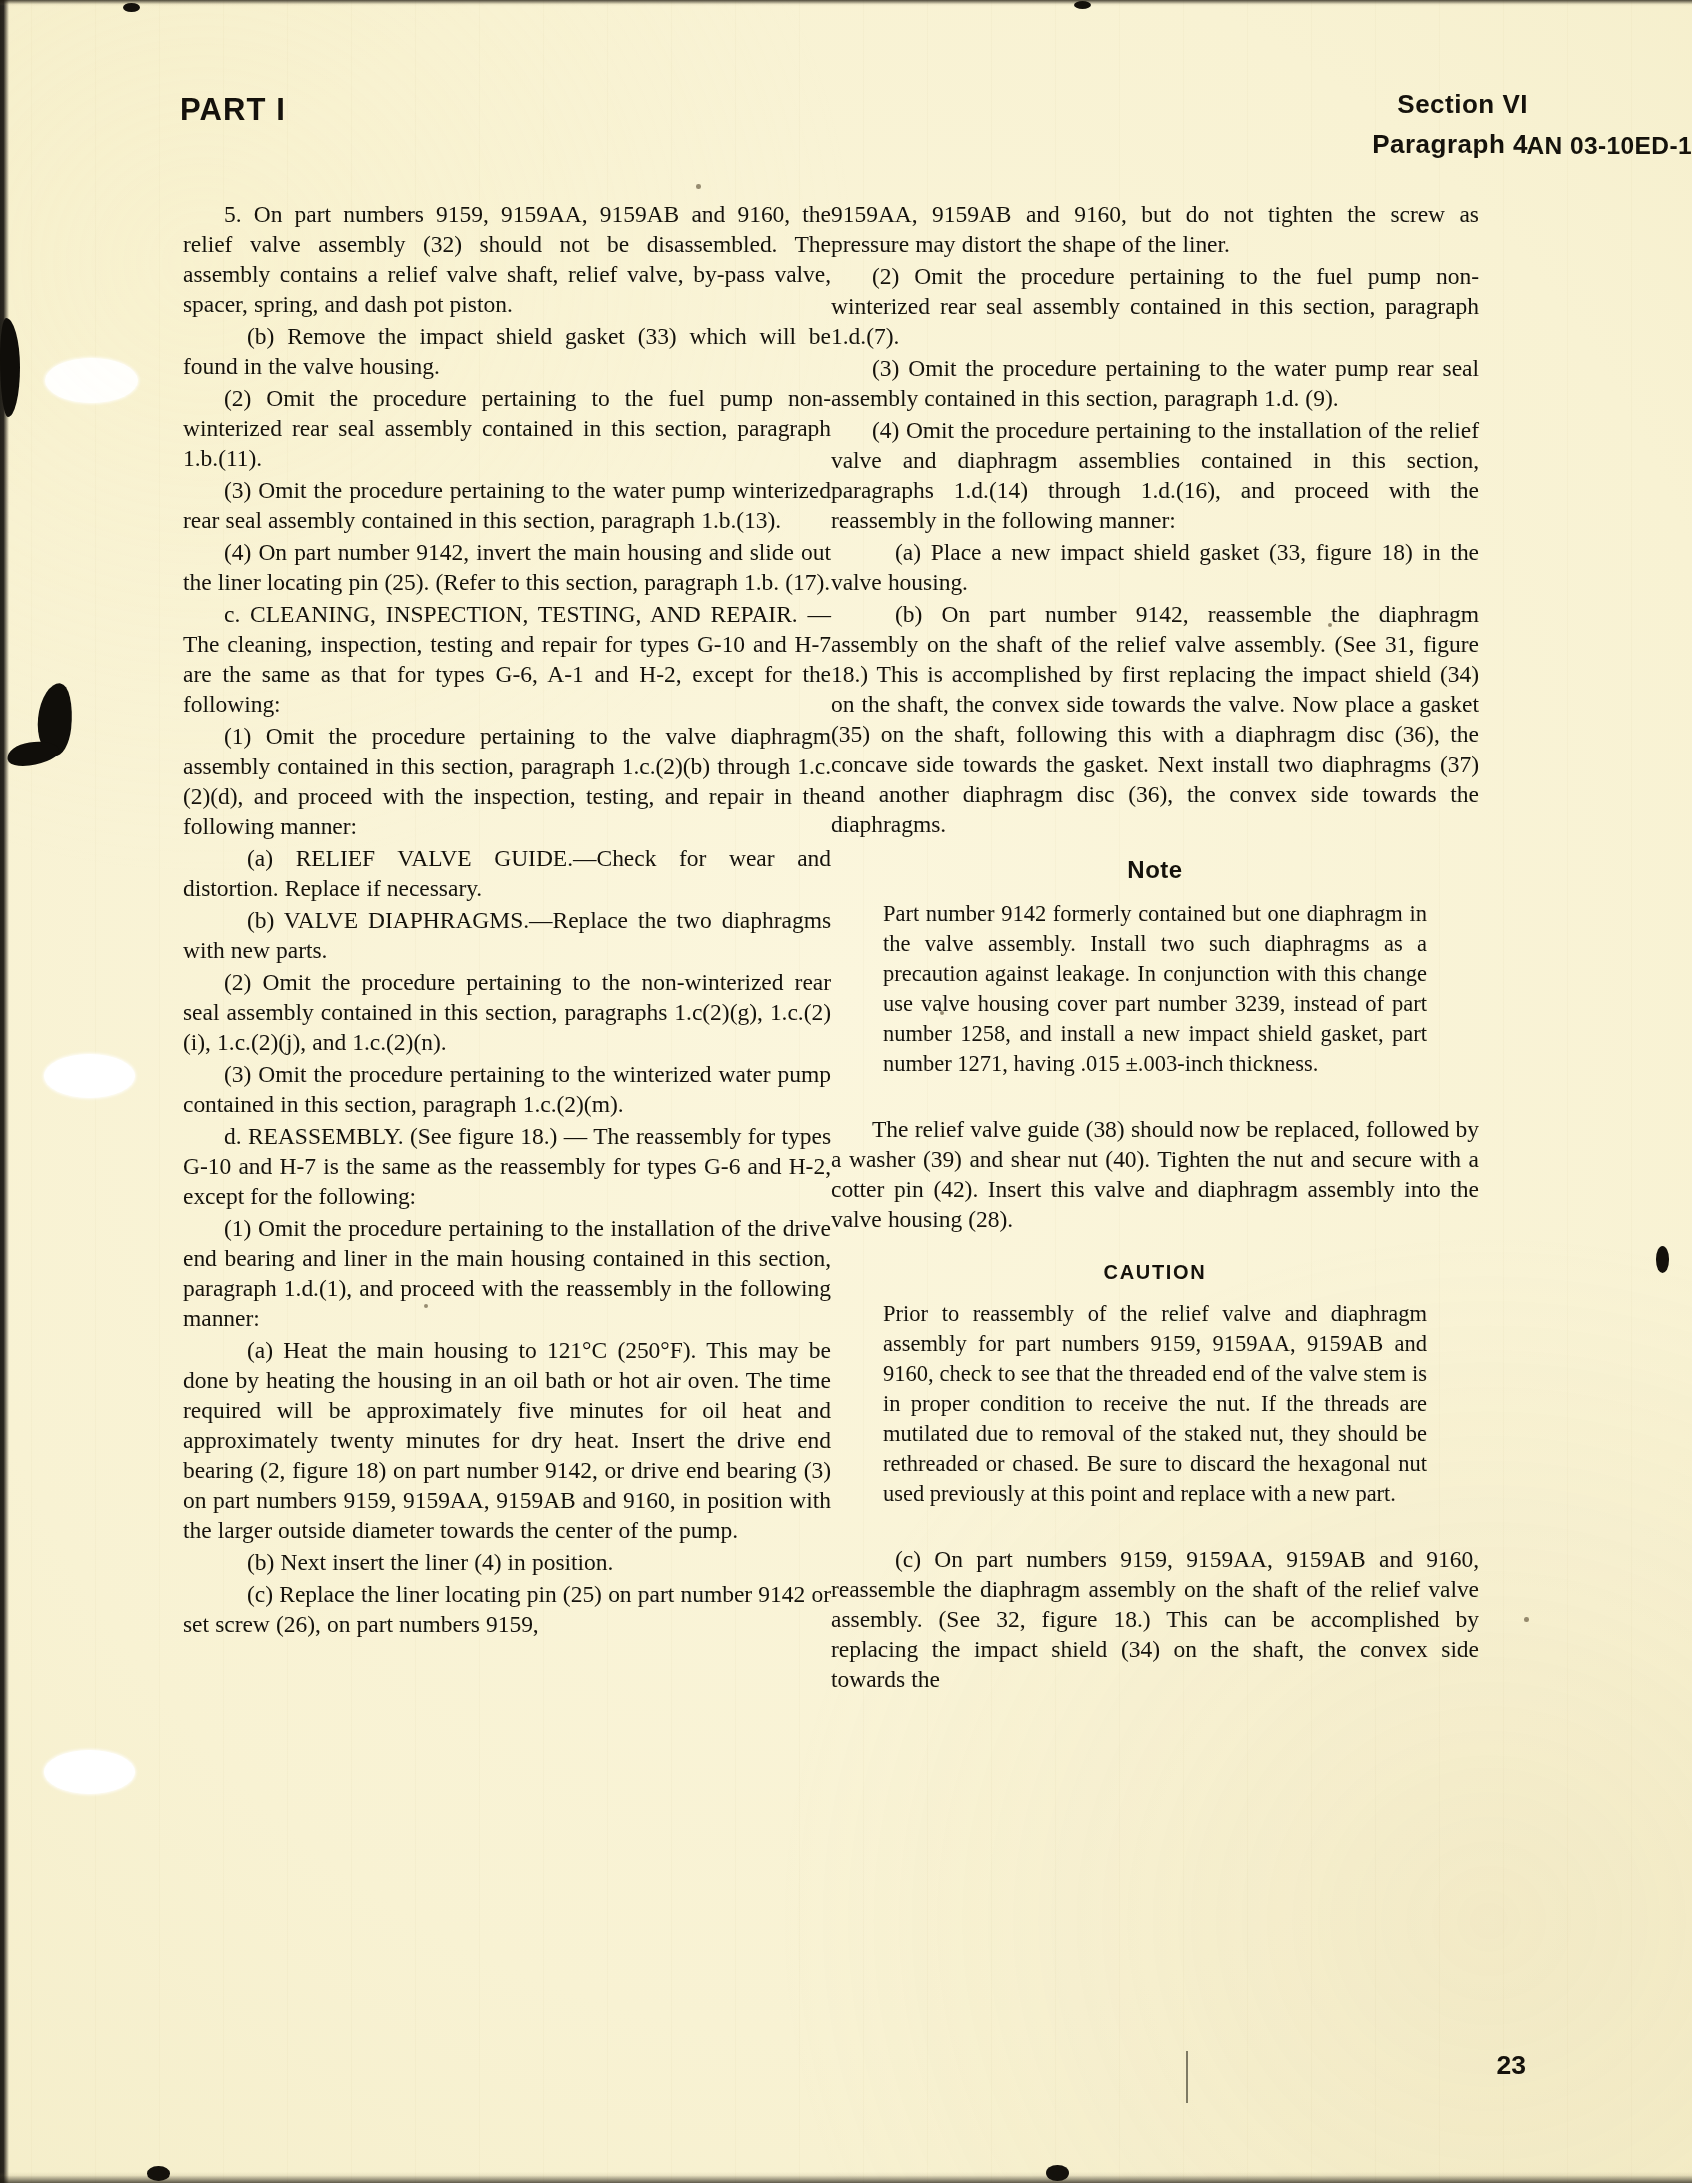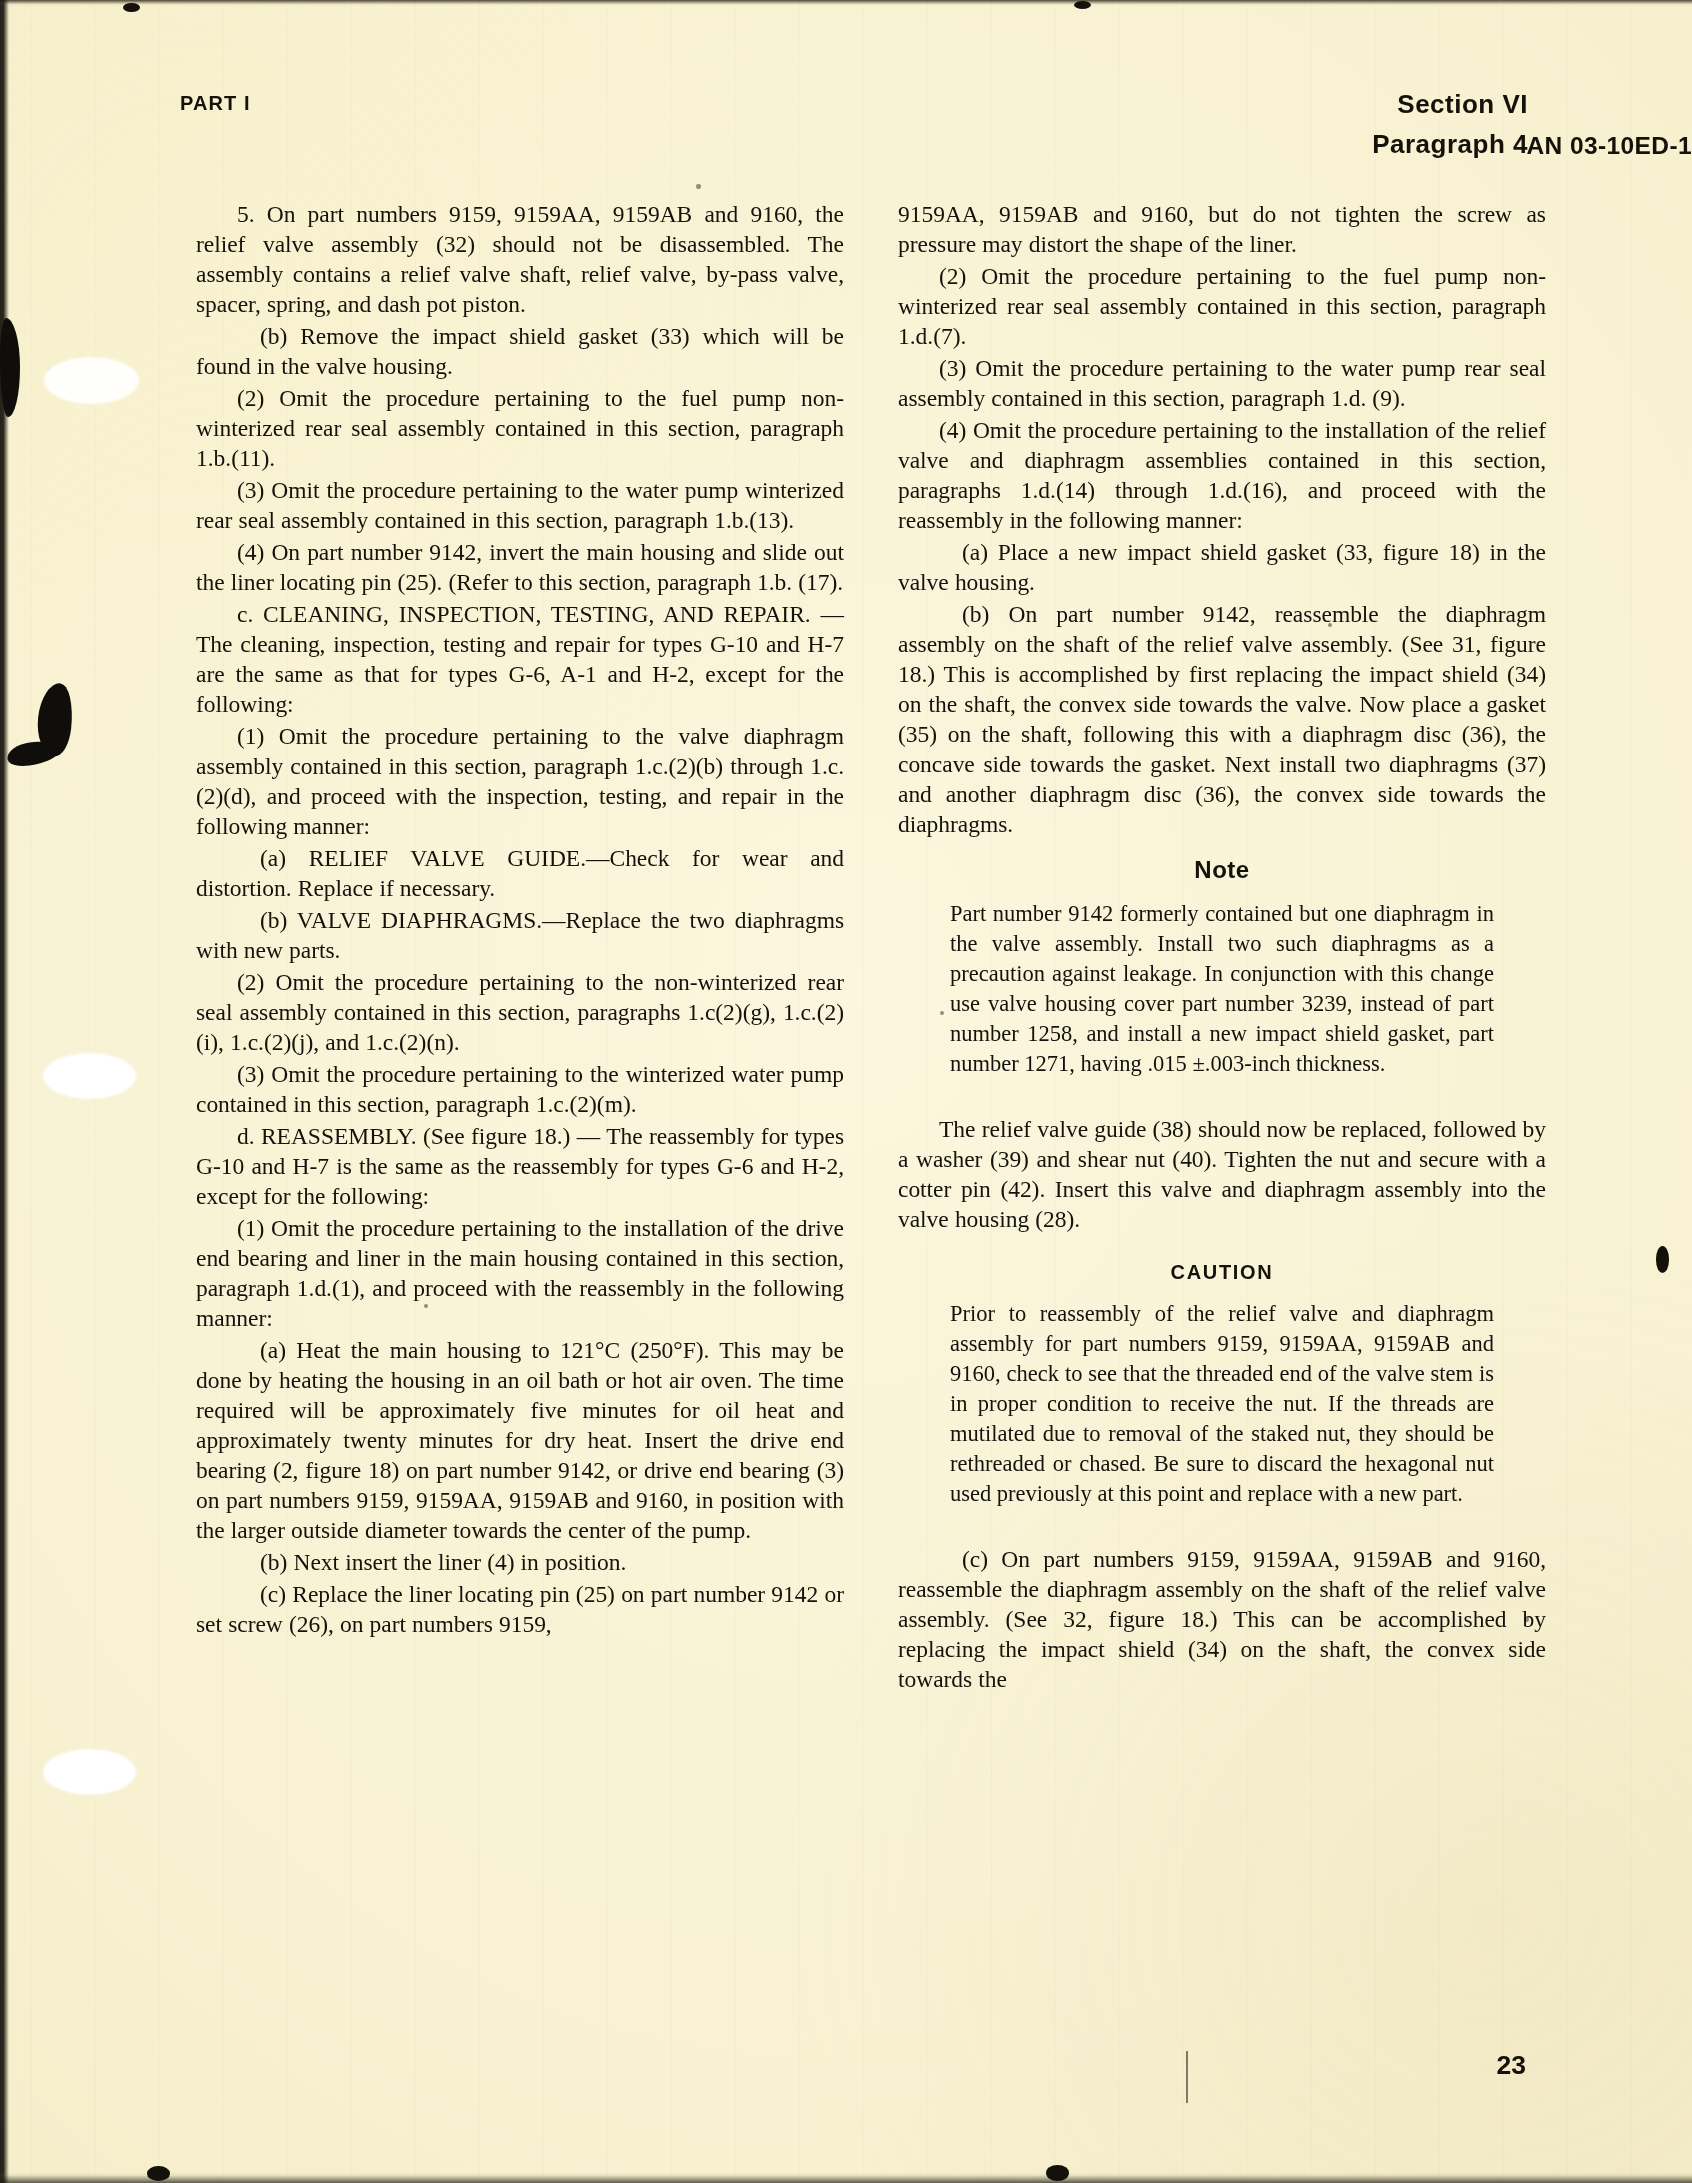--- a/index.html
+++ b/index.html
@@ -104,21 +104,21 @@
     position: absolute;
     left: 0; right: 0;
     top: 80px;
     height: 93px;
   }
   .rh-left {
     position: absolute;
     left: 180px; top: 12px;
     font-family: "Liberation Sans", "DejaVu Sans", sans-serif;
     font-weight: bold;
-    font-size: 20px;
+    font-size: 31px;
     letter-spacing: 1.1px;
   }
   .rh-center {
     position: absolute;
     left: 0; right: 0;
     top: 52px;
     text-align: right;
     font-family: "Liberation Sans", "DejaVu Sans", sans-serif;
     font-weight: bold;
     font-size: 24.5px;
@@ -133,25 +133,24 @@
     font-weight: bold;
     font-size: 26px;
     line-height: 1.52;
     letter-spacing: 0.5px;
     margin-left: 37px;
   }
 
   
   .columns {
     position: absolute;
-    left: 196px;
+    left: 183px;
     top: 199px;
     width: 1352px;
     display: flex;
-    gap: 54px;
   }
   .col {
     width: 648px;
   }
 
   p.bp {
     margin: 0 0 2px 0;
     text-align: justify;
     text-align-last: left;
     font-size: 23.5px;

